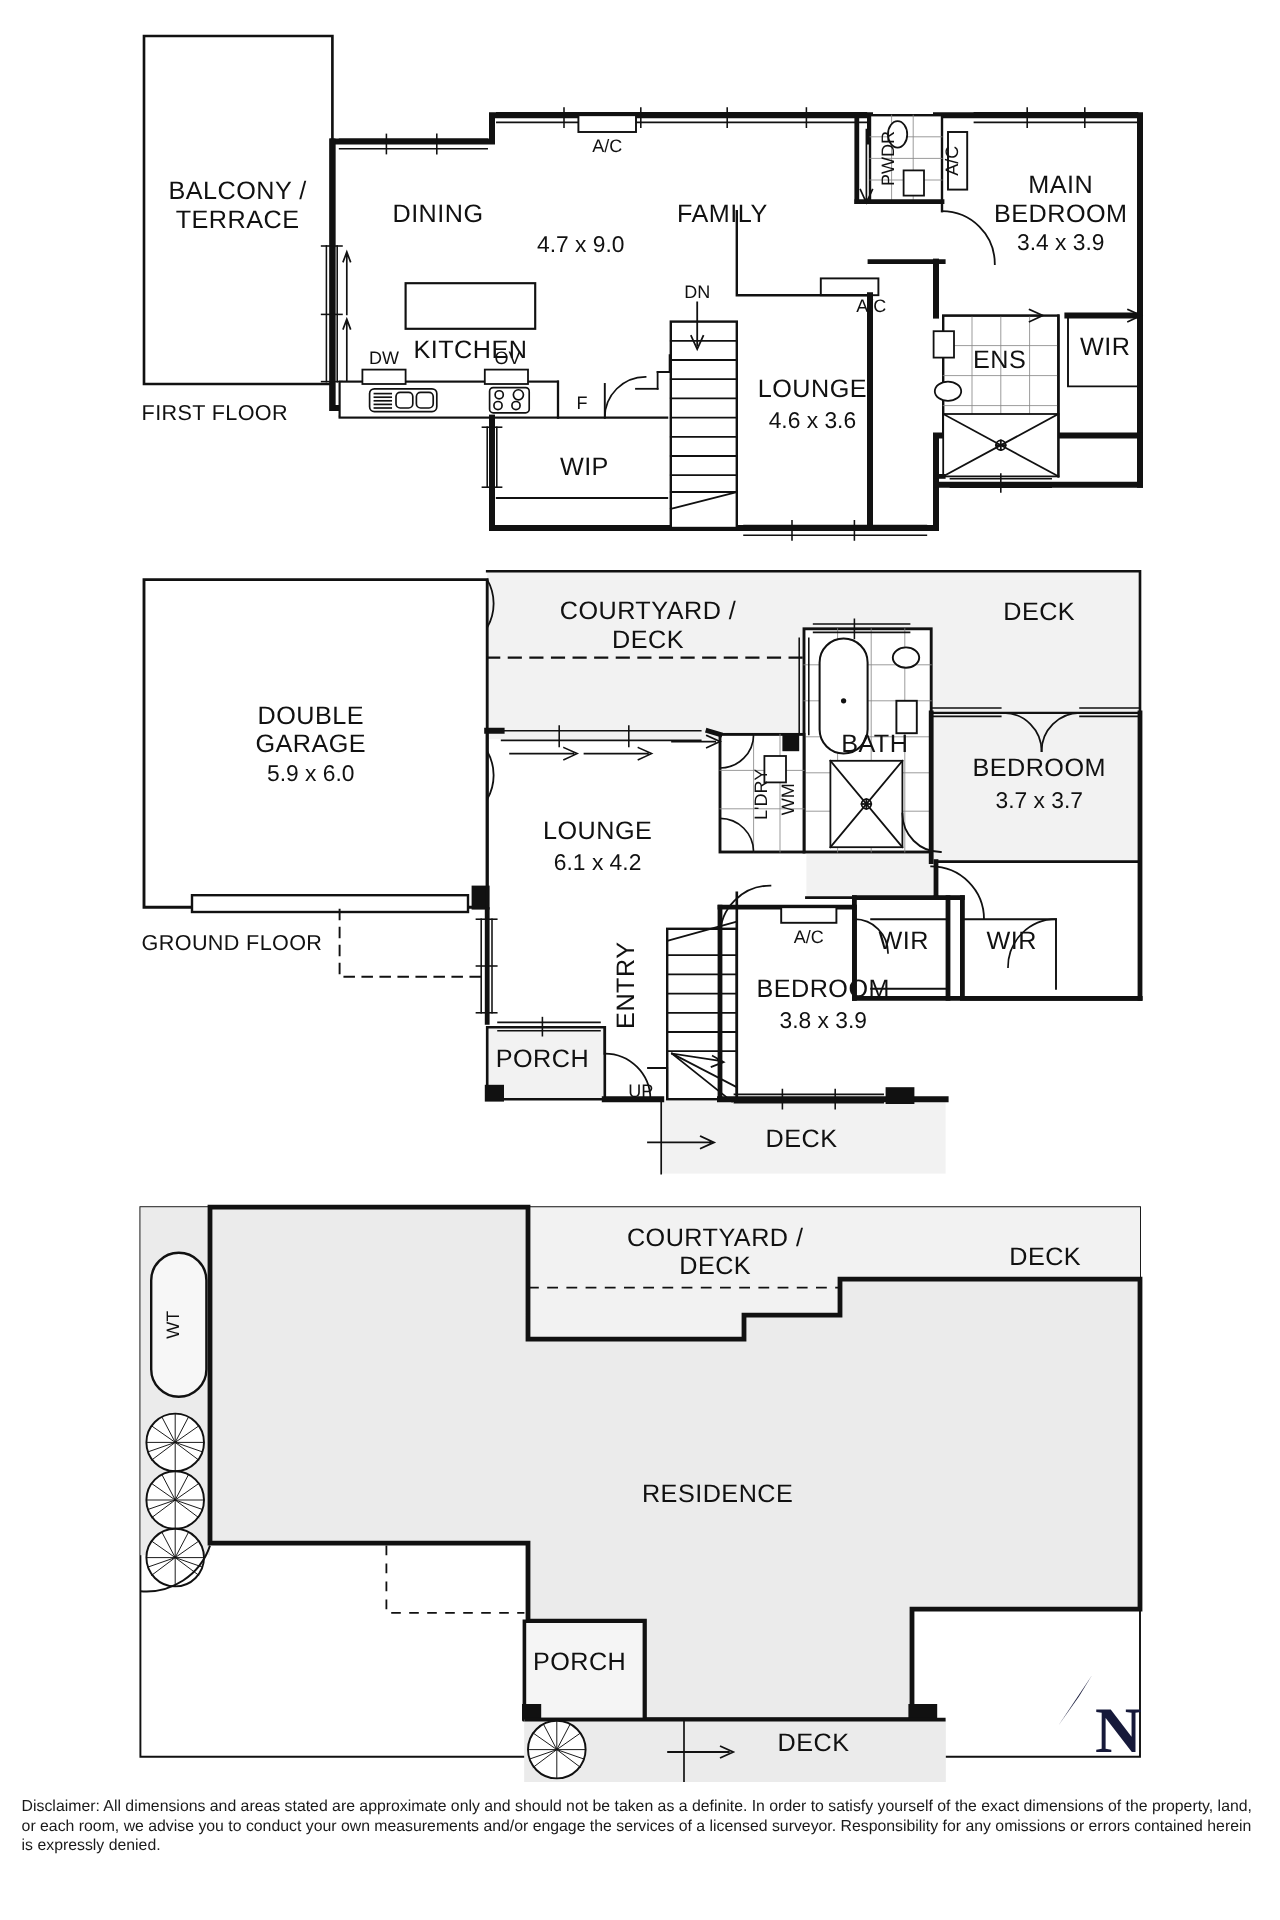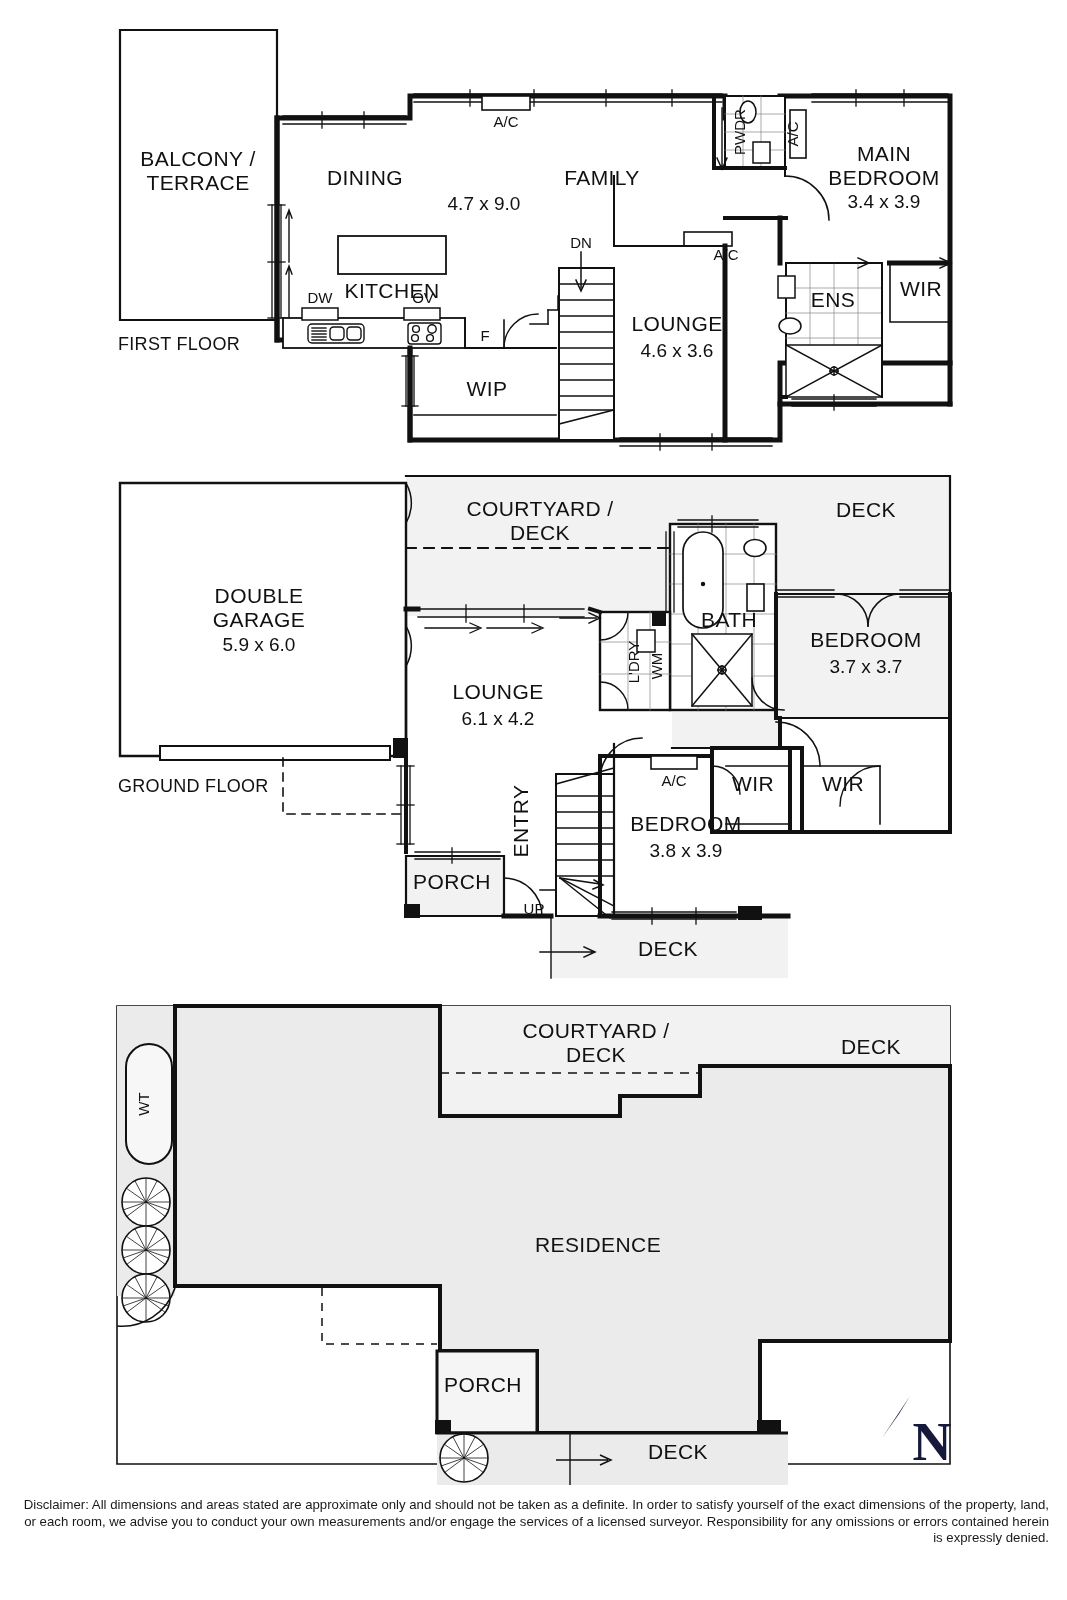--- a/index.html
+++ b/index.html
@@ -5,21 +5,21 @@
   html,body{margin:0;padding:0;background:#fff;}
   body{width:1067px;height:1600px;position:relative;
        font-family:"Liberation Sans",sans-serif;color:#111;}
   .plan{position:absolute;}
   svg{display:block;}
   text{font-family:"Liberation Sans",sans-serif;fill:#111;}
   .rlabel{font-size:21px;font-weight:400;letter-spacing:.4px;}
   .rdim{font-size:19px;}
   .small{font-size:15px;}
   .floorlbl{font-size:18px;letter-spacing:.3px;}
-  .disc{position:absolute;left:0;right:0;top:1497px;text-align:right;
+  .disc{position:absolute;left:0;right:0;top:1497px;text-align:left;
         font-size:13.2px;line-height:16.5px;color:#1a1a1a;padding:0 18px;
         box-sizing:border-box;}
   .nwrap{position:absolute;left:876px;top:1392px;}
   .nwrap svg{overflow:visible;}
 </style>
 </head>
 <body>
 
 <div class="plan" style="left:0;top:0;">
 <svg width="1067" height="470" viewBox="0 0 1067 470">

